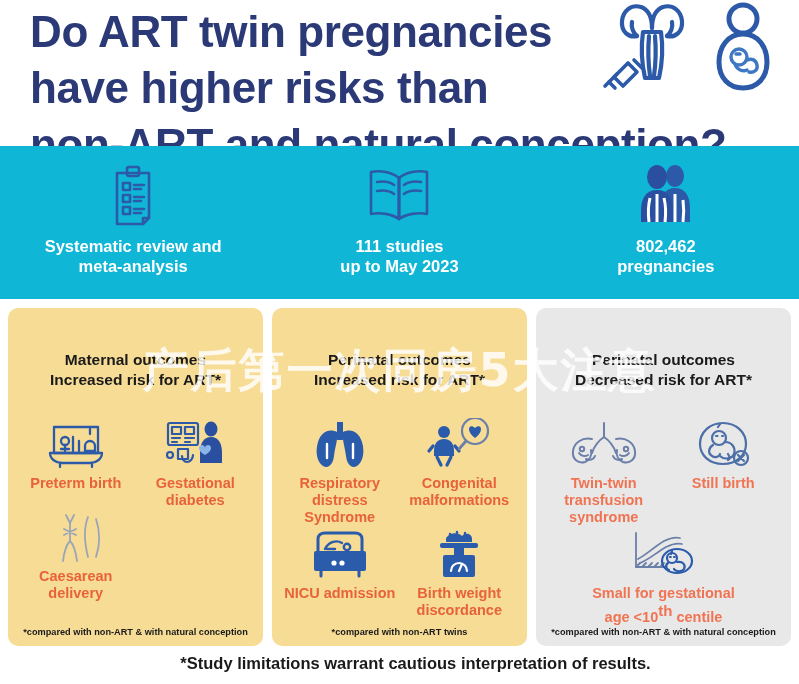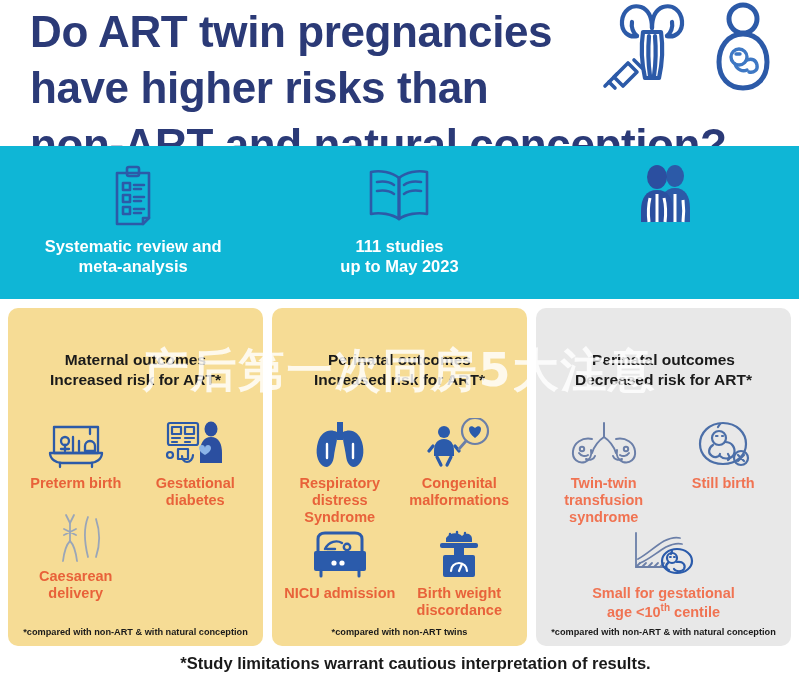--- a/index.html
+++ b/index.html
@@ -141,21 +141,21 @@
     font-size: 14.5px;
     font-weight: bold;
     line-height: 1.18;
     text-align: center;
     white-space: pre-line;
   }
   .panel-yellow .cell-label { color: #E8623A; }
   .panel-grey   .cell-label { color: #F07352; }
 
   .cell-label sup {
-    font-size: 10px;
+    font-size: 15px;
     vertical-align: super;
   }
 
   .panel-foot {
     font-size: 9.2px;
     font-weight: bold;
     color: #1A1A1A;
     text-align: center;
     padding-bottom: 3px;
     margin-top: auto;
@@ -289,20 +289,22 @@
           </g>
           <g fill="none" stroke="#ffffff" stroke-width="3">
             <path d="M19 30 V58"></path>
             <path d="M12 34 C10 42 10 50 11 58"></path>
             <path d="M26 34 C28 42 28 50 27 58"></path>
             <path d="M37 30 V58"></path>
             <path d="M45 36 C46 44 46 51 45 58"></path>
           </g>
         </svg>
       </span>
+      <div class="stat-label">802,462
+pregnancies</div>
     </div>
   </div>
 
   <div class="panels">
 
     <div class="panel panel-yellow">
       <div class="panel-title">Maternal outcomes
 Increased risk for ART*</div>
       <div class="panel-grid">
 

